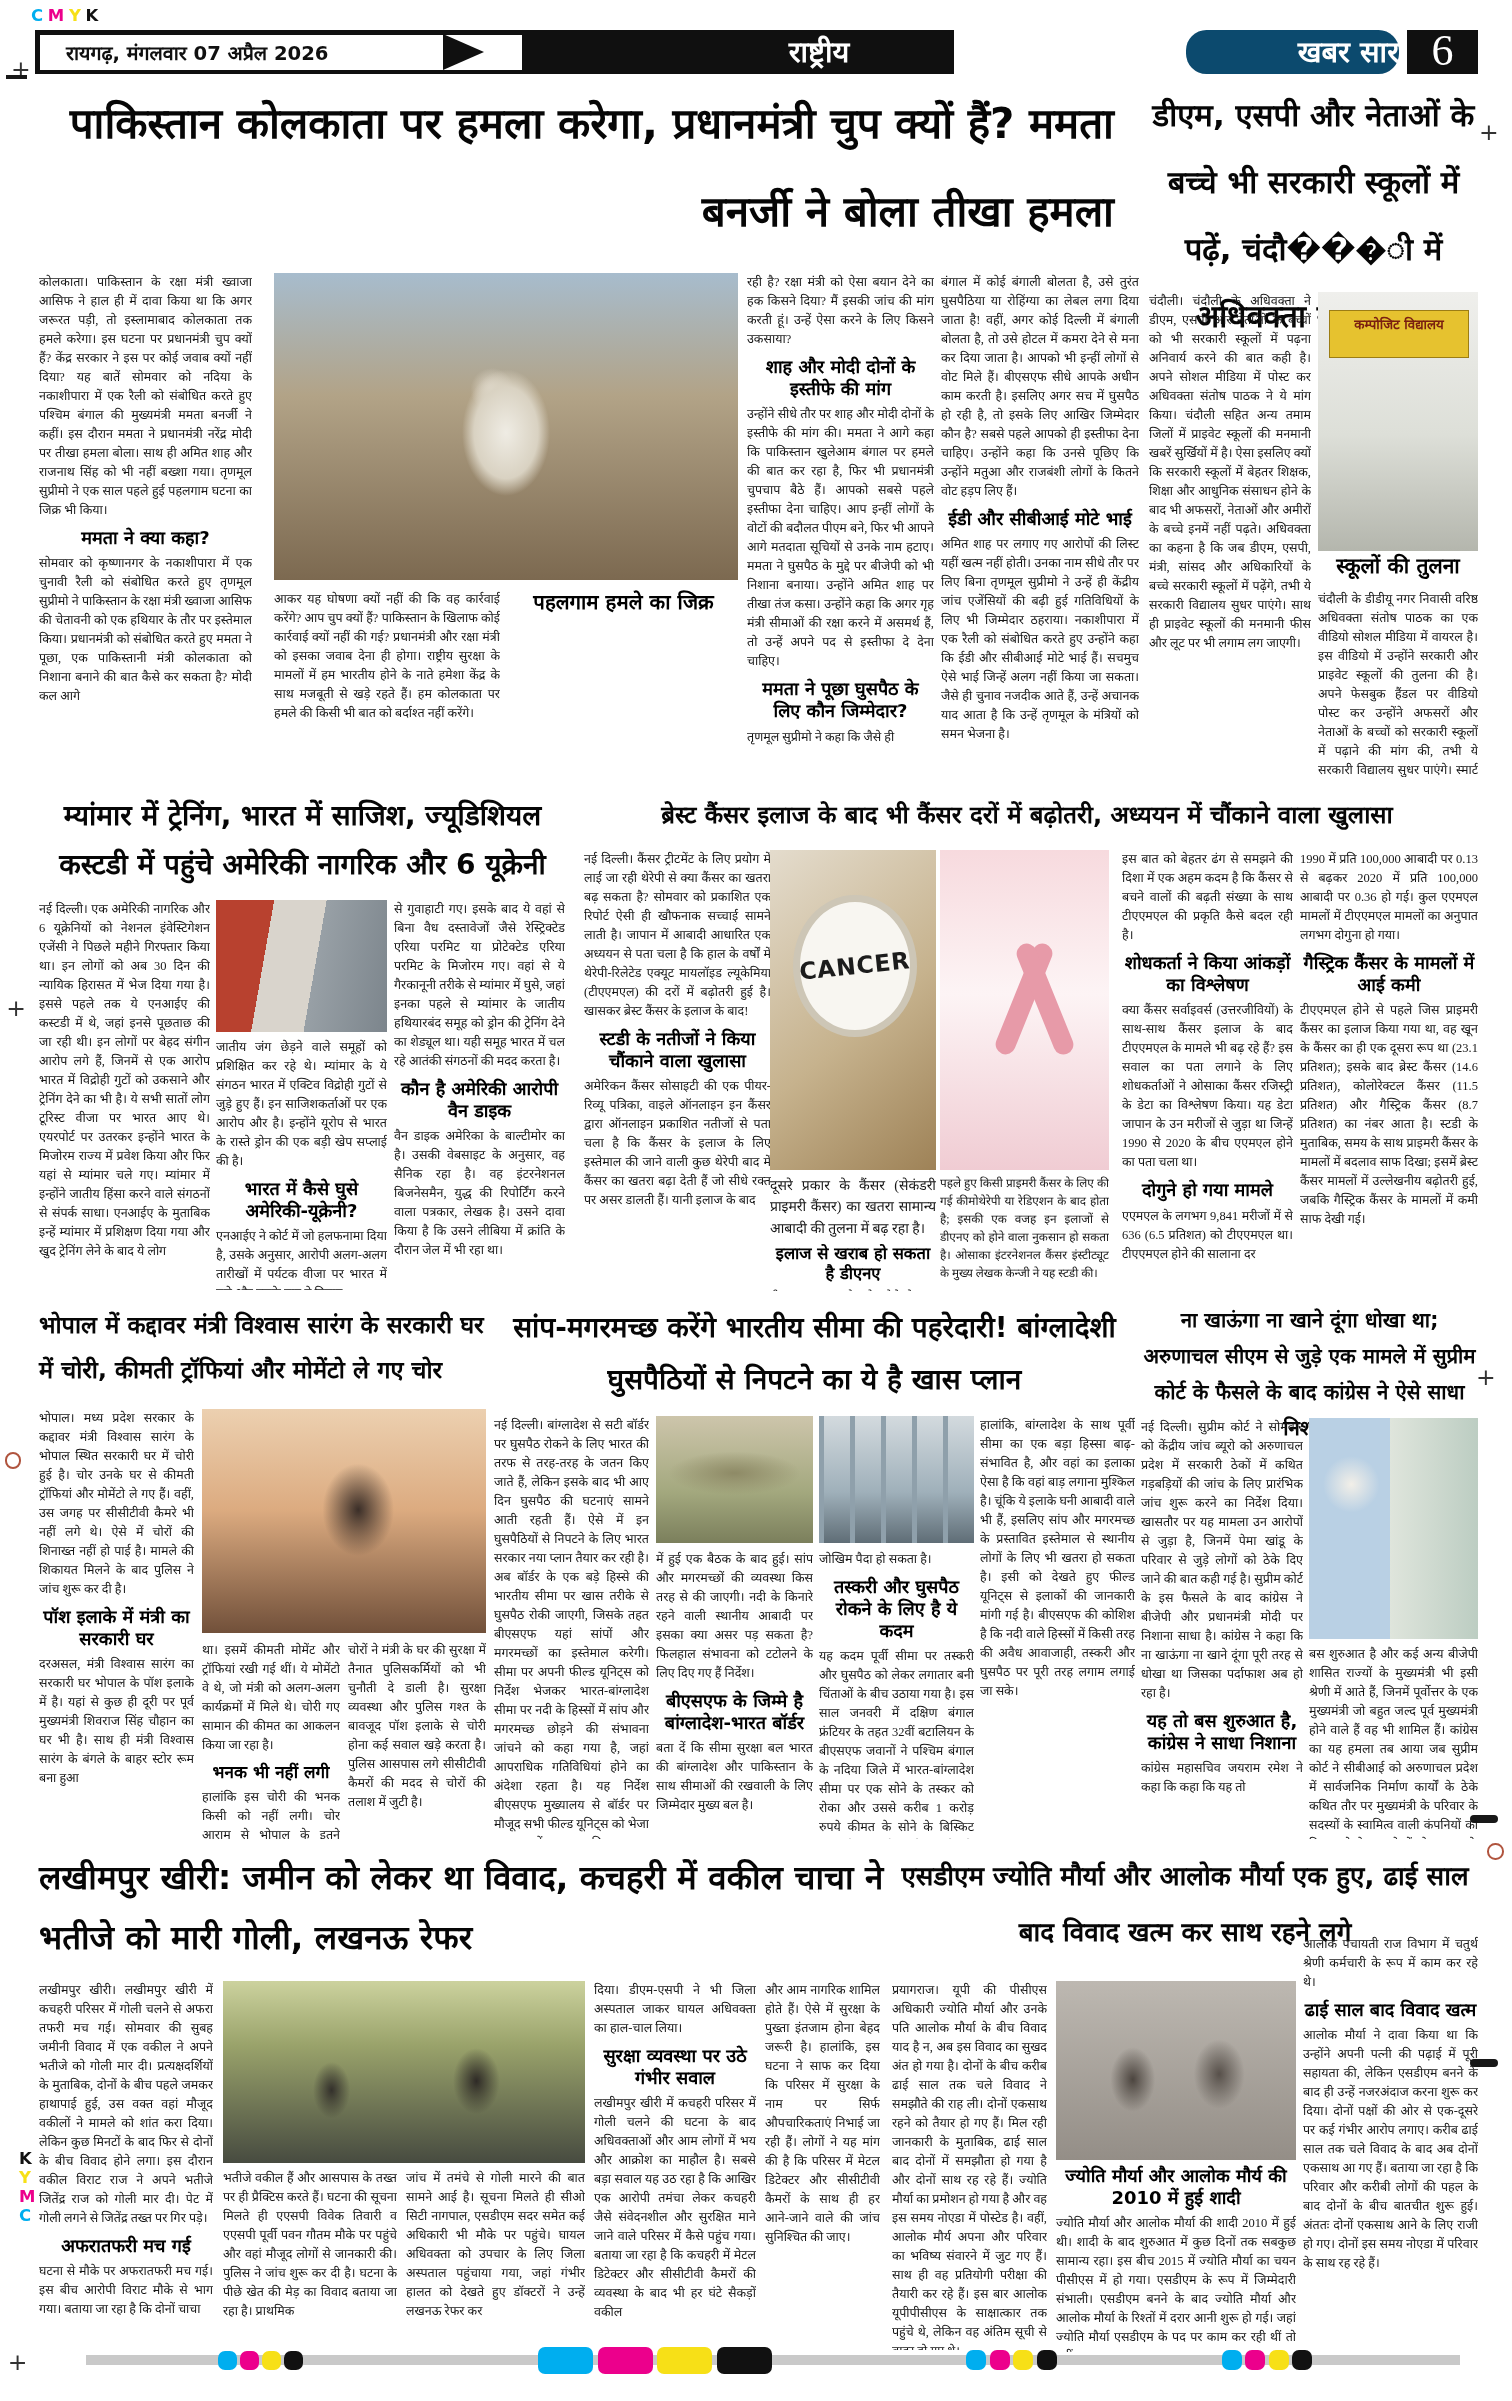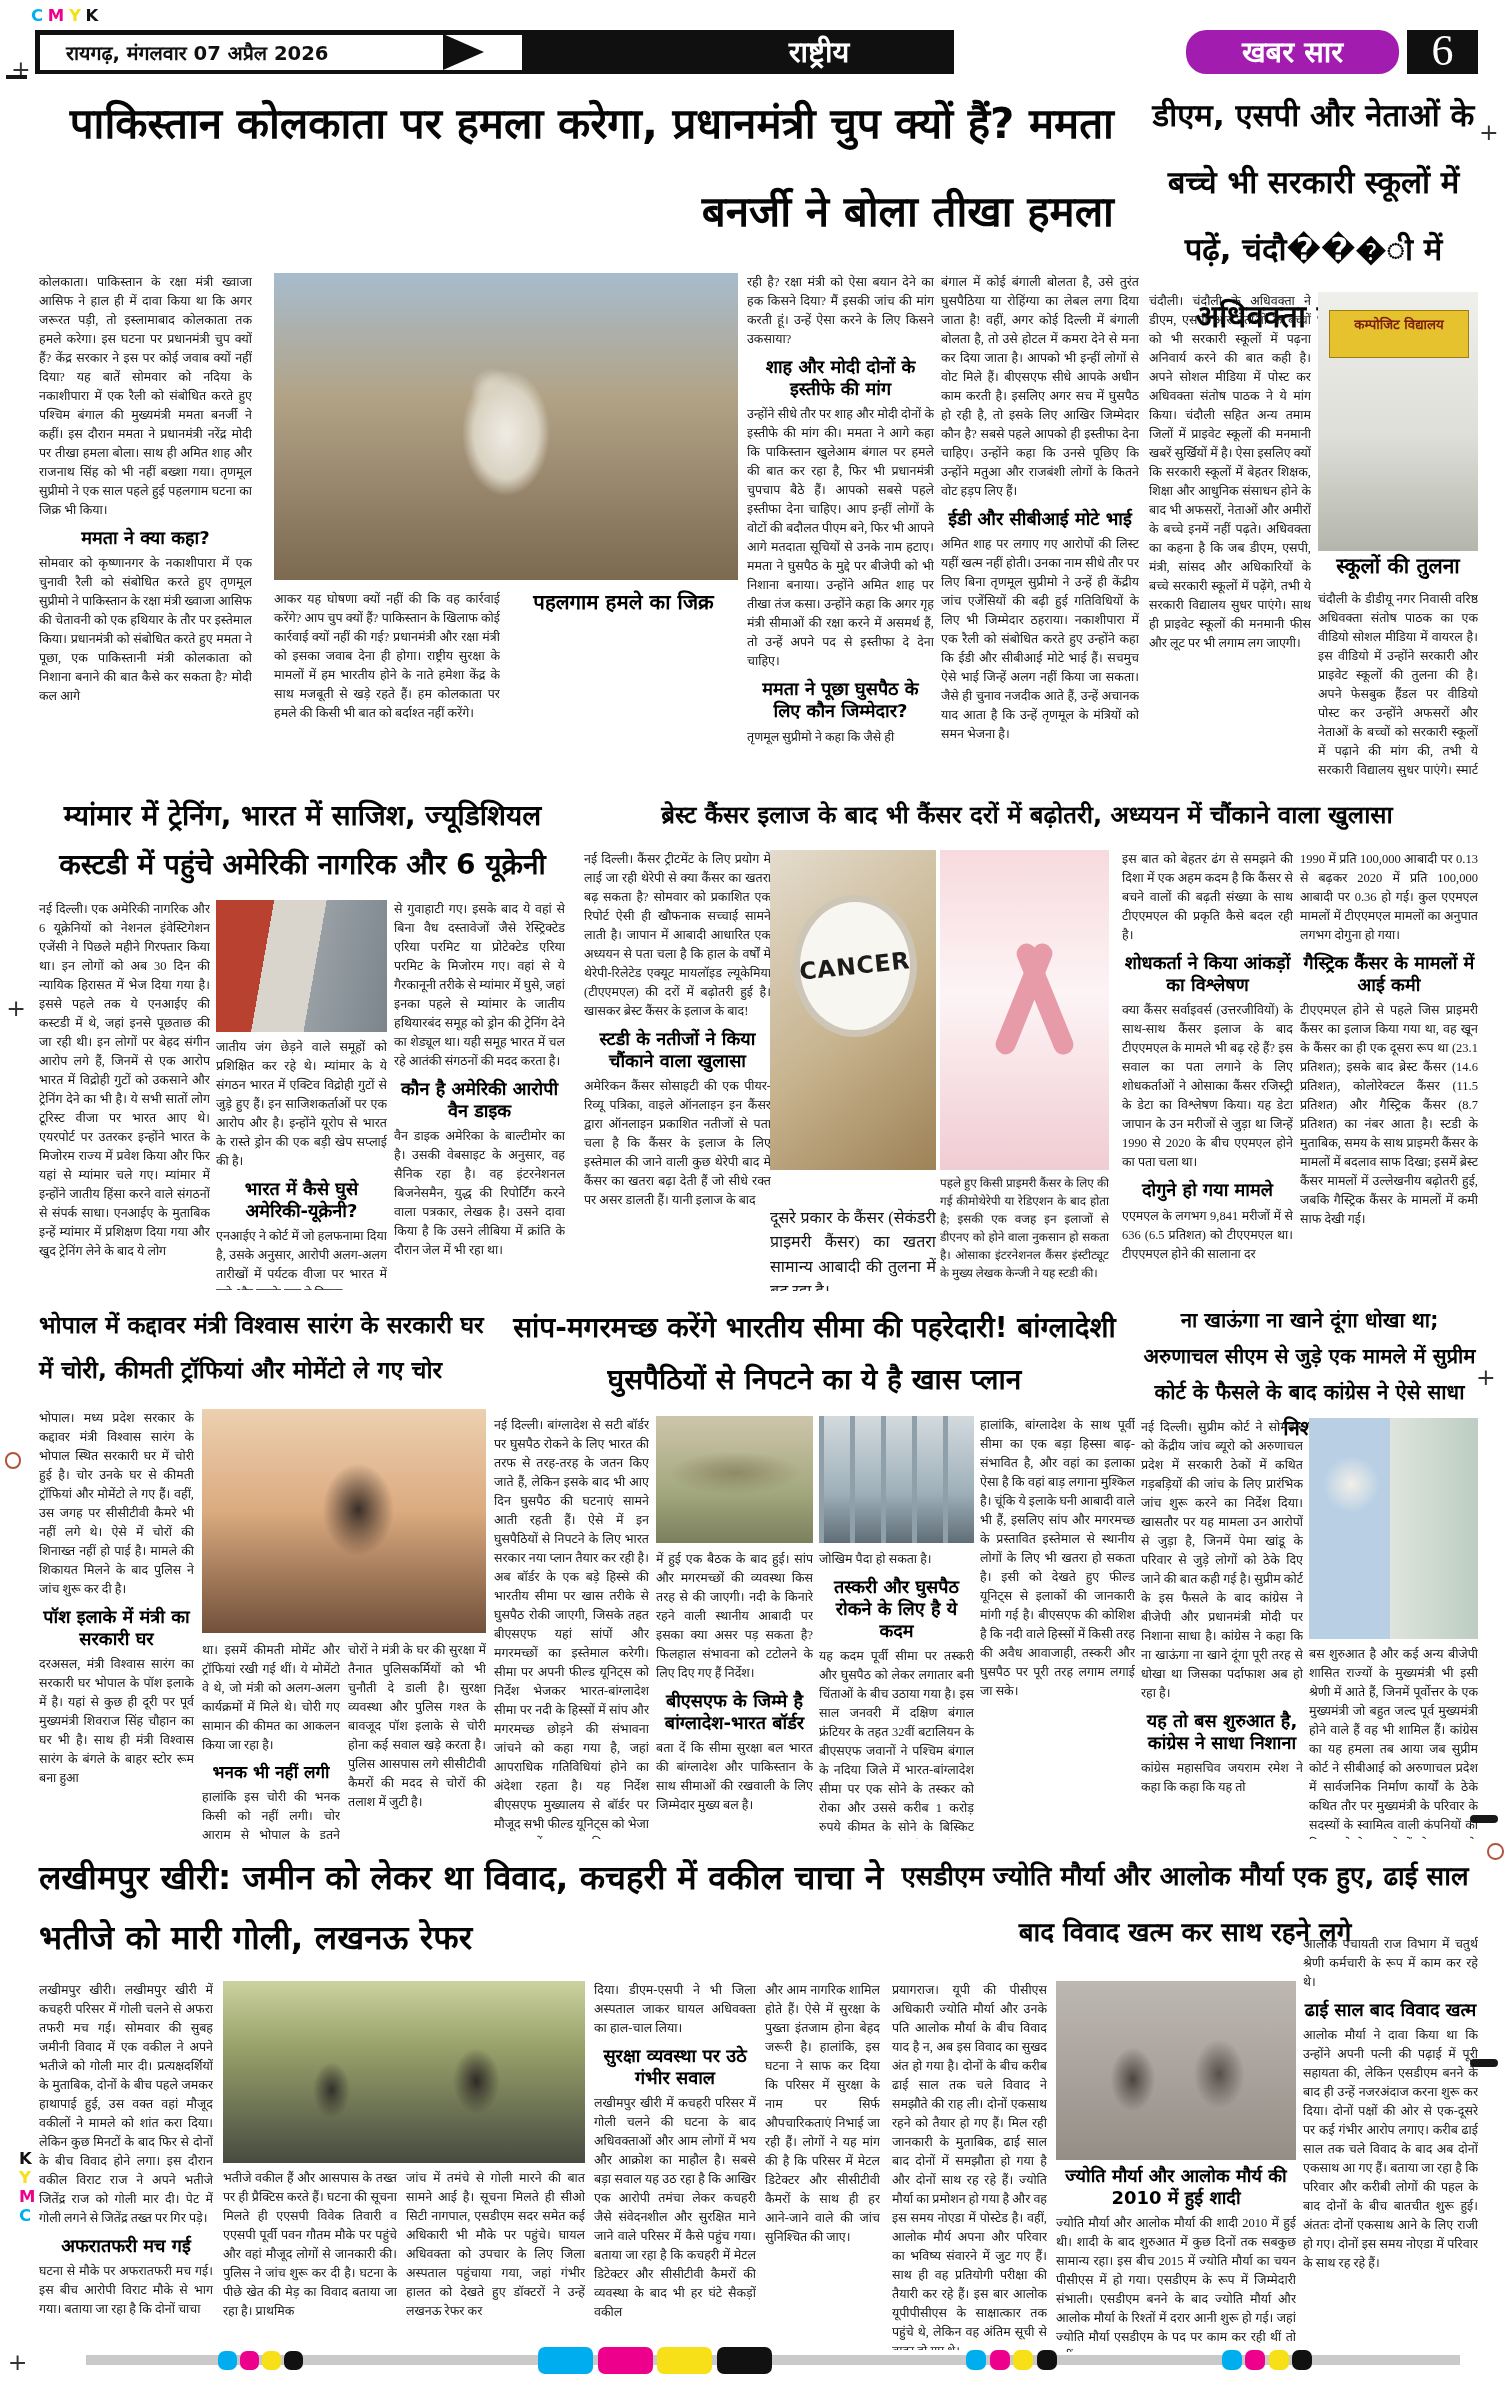--- a/index.html
+++ b/index.html
@@ -9,22 +9,22 @@
   .p{font:12.5px/1.52 "Liberation Serif",serif;text-align:justify;color:#151515;margin:0 0 5.5px 0;}
   .col{overflow:hidden;}
   .sub{font-family:"DejaVu Sans",sans-serif;font-weight:700;text-align:center;
        font-size:18px;line-height:1.22;margin:7px 0 5.5px;color:#000;}
   .hl{font-family:"DejaVu Sans",sans-serif;font-weight:800;color:#060606;margin:0;}
   .photo{overflow:hidden;}
   
   .mast{background:#101010;}
   .mast .white{position:absolute;background:#fff;}
   .mast .lbl{position:absolute;color:#fff;font-family:"DejaVu Sans",sans-serif;font-weight:800;text-align:center;}
-  .badge{position:absolute;background:#a21caf;border-radius:20.4px;color:#fff;
-         font-family:"DejaVu Sans",sans-serif;font-weight:800;text-align:center;}
+  .badge{position:absolute;background:#0c4a6e;border-radius:20.4px;color:#fff;
+         font-family:"DejaVu Sans",sans-serif;font-weight:800;text-align:right;}
   .datebox{position:absolute;color:#101010;font-family:"DejaVu Sans",sans-serif;font-weight:700;}
   .arrow{width:0;height:0;border-top:18px solid transparent;border-bottom:18px solid transparent;
          border-left:41px solid #101010;}
   
   .cmyk-letter{font:700 16.5px "DejaVu Sans",sans-serif;margin-right:4.7px;}
   .ink-c{color:#00AEEF}.ink-m{color:#EC008C}.ink-y{color:#F7E017}.ink-k{color:#111}
   .chip{position:absolute;border-radius:7px;}
   .bar{position:absolute;background:#c9c9c9;}
   .reg{position:absolute;color:#333;font:400 23.5px "DejaVu Sans",sans-serif;}
   .reg-circle{position:absolute;width:12.5px;height:12.5px;border:2.4px solid #b0543e;border-radius:50%;}
@@ -183,21 +183,21 @@
       <div class="mag-circle">
         <span class="mag-label">CANCER</span>
       </div>
     </div>
     <div class="abs photo ph-ribbon" style="left:940px;top:850px;width:169px;height:320px;">
       <div class="rib rib1"></div>
       <div class="rib rib2"></div>
     </div>
 
     <div class="abs col" style="left:770px;top:1175px;width:166px;height:116px;">
-      <p class="p" style="font-size:16px;margin-top:31px;">दूसरे प्रकार के कैंसर (सेकंडरी प्राइमरी कैंसर) का खतरा सामान्य आबादी की तुलना में बढ़ रहा है।</p>
+      <p class="p" style="font-size:14px;">दूसरे प्रकार के कैंसर (सेकंडरी प्राइमरी कैंसर) का खतरा सामान्य आबादी की तुलना में बढ़ रहा है।</p>
       <h3 class="sub" style="font-size:16.5px;margin:3.1px 0;">इलाज से खराब हो सकता है डीएनए</h3>
       <p class="p" style="font-size:11.8px;">टीएएमएल रक्त और बोन मैरो से जुड़ा एक गंभीर कैंसर है जो</p>
     </div>
     <div class="abs col" style="left:940px;top:1175px;width:169px;height:116px;">
       <p class="p" style="font-size:11.8px;">पहले हुए किसी प्राइमरी कैंसर के लिए की गई कीमोथेरेपी या रेडिएशन के बाद होता है; इसकी एक वजह इन इलाजों से डीएनए को होने वाला नुकसान हो सकता है। ओसाका इंटरनेशनल कैंसर इंस्टीट्यूट के मुख्य लेखक केन्जी ने यह स्टडी की।</p>
     </div>
 
     <div class="abs col" style="left:1122px;top:850px;width:171px;height:439px;">
       <p class="p">इस बात को बेहतर ढंग से समझने की दिशा में एक अहम कदम है कि कैंसर से बचने वालों की बढ़ती संख्या के साथ टीएएमएल की प्रकृति कैसे बदल रही है।</p>
       <h3 class="sub">शोधकर्ता ने किया आंकड़ों का विश्लेषण</h3>

